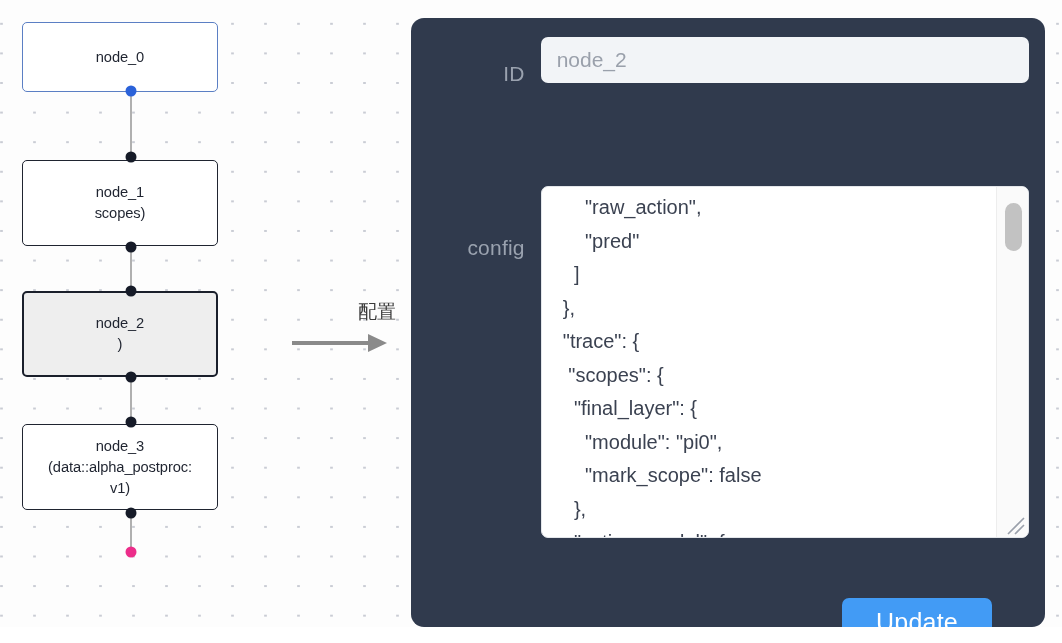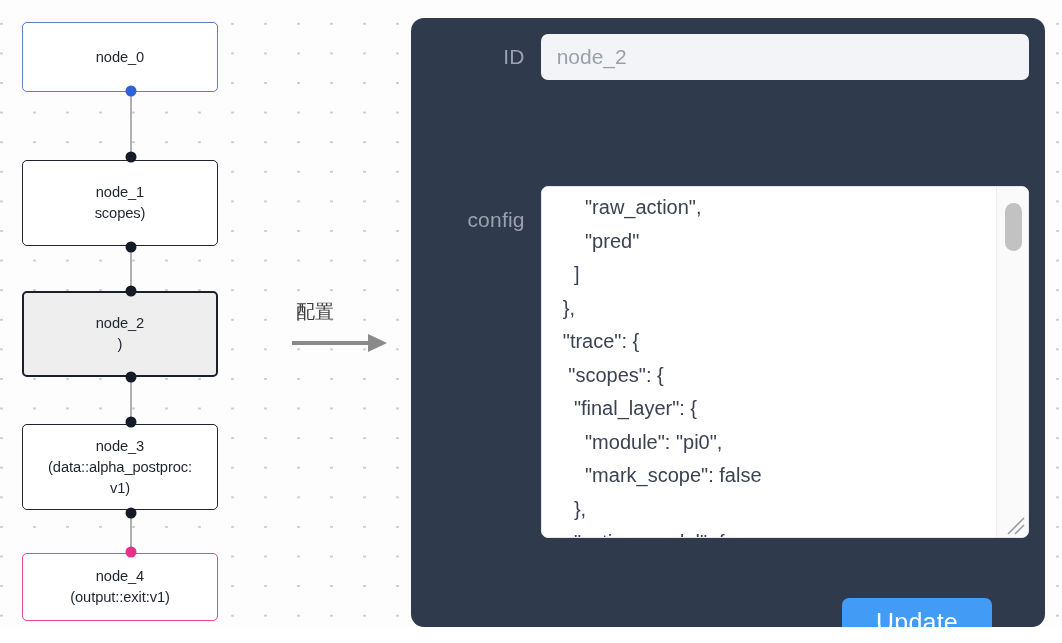--- a/index.html
+++ b/index.html
@@ -70,21 +70,21 @@
     transform: translate(-50%, -50%);
   }
   .handle.h-blue { background: #2b62d9; }
   .handle.h-pink { background: #ec2d8a; }
 
   
   #annotation {
     position: absolute;
     left: 296px; top: 300px;
     width: 100px;
-    text-align: left;
+    text-align: right;
   }
   #annotation-label {
     font-size: 19px;
     color: #3b3b3b;
     font-family: "DejaVu Sans", sans-serif;
     line-height: 22px;
   }
   #annotation-arrow {
     position: absolute;
     left: 290px; top: 331px;
@@ -107,20 +107,21 @@
     align-items: center;
   }
   .field-label {
     color: #9aa2af;
     font-size: 21px;
     text-align: right;
     width: 112px;
     padding-right: 16px;
     box-sizing: border-box;
     letter-spacing: 0.2px;
+    margin-top: 28px;
   }
   .field-input {
     background: #f2f4f7;
     border: none;
     border-radius: 7px;
     color: #9aa0ab;
     font-size: 21px;
     font-family: "Liberation Sans", sans-serif;
     padding: 0 16px;
     box-sizing: border-box;
@@ -227,24 +228,20 @@
   <div class="handle" style="left:131px; top:377px;"></div>
 
   <div class="node" style="left:22px; top:424px; height:86px;">
     <span class="nline">node_3</span>
     <span class="nline">(data::alpha_postproc:</span>
     <span class="nline">v1)</span>
   </div>
   <div class="handle" style="left:131px; top:422px;"></div>
   <div class="handle" style="left:131px; top:513px;"></div>
 
-  <div class="node node-output" style="left:22px; top:553px; height:68px;">
-    <span class="nline">node_4</span>
-    <span class="nline">(output::exit:v1)</span>
-  </div>
   <div class="handle h-pink" style="left:131px; top:552px;"></div>
 
   <div id="annotation">
     <div id="annotation-label">配置</div>
   </div>
   <svg id="annotation-arrow" viewBox="0 0 100 24">
     <path d="M2 10 L78 10 L78 3 L97 12 L78 21 L78 14 L2 14 Z" fill="#8a8a8a"></path>
   </svg>
 
   <div id="config-panel">

